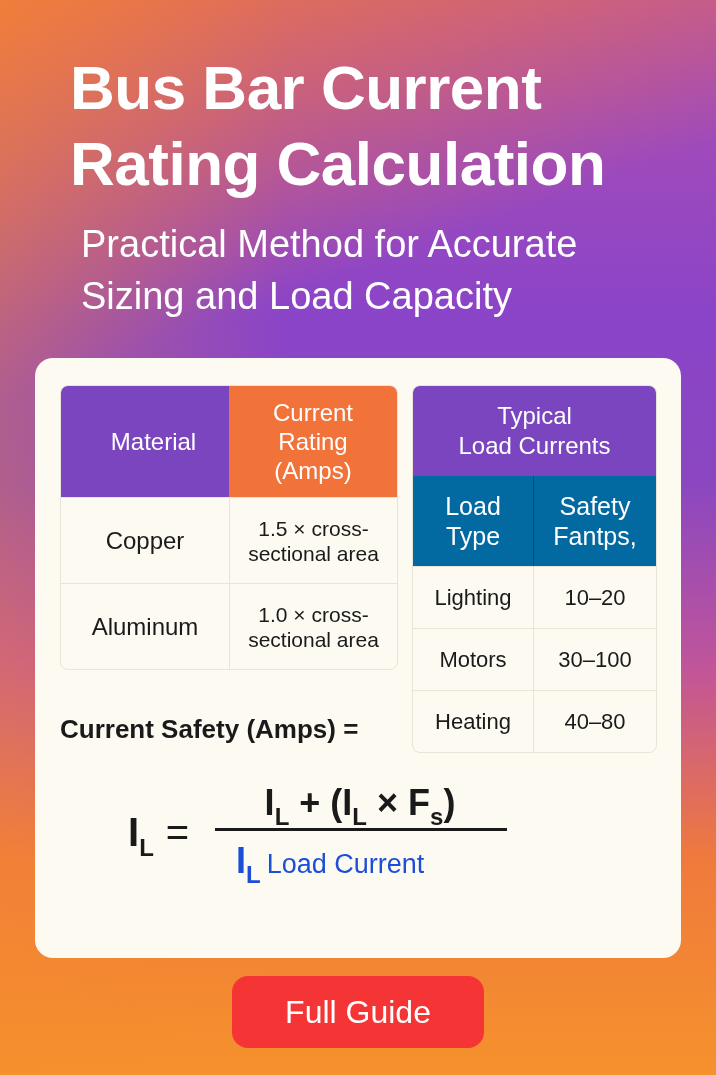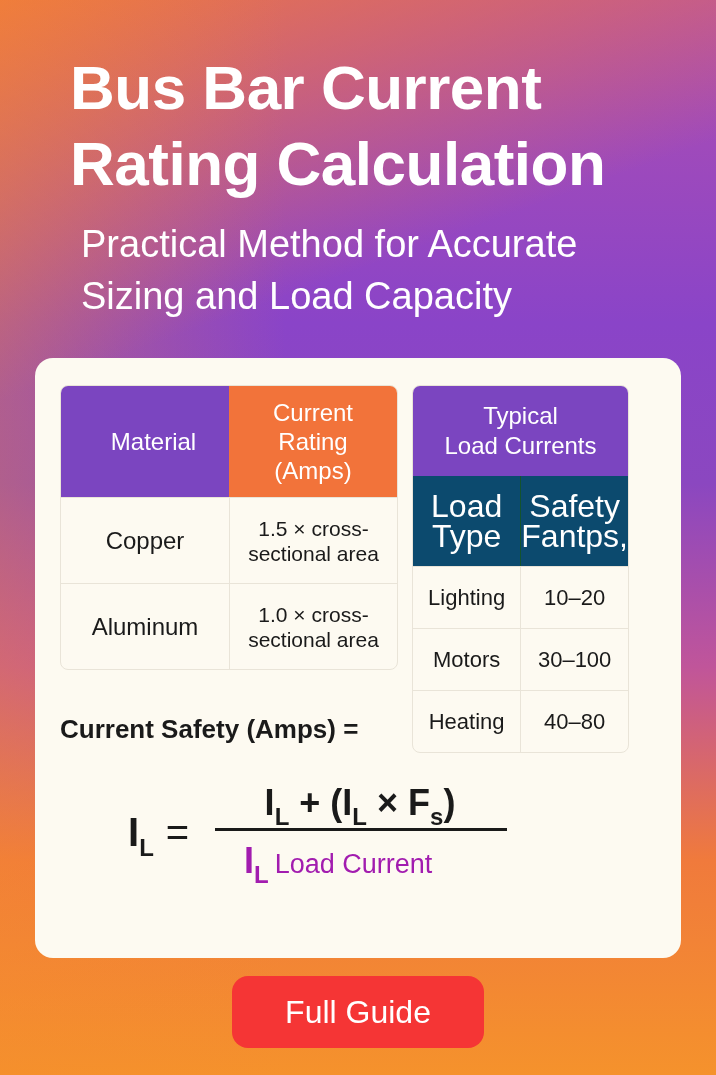--- a/index.html
+++ b/index.html
@@ -34,25 +34,25 @@
     position: absolute; left: 25px; top: 27px; width: 338px;
     border: 1px solid #e9e4d8; border-radius: 8px; overflow: hidden;
   }
   .t1 th, .t1 td, .t2 th, .t2 td { text-align: center; vertical-align: middle; }
   .t1 th { height: 111px; color: #fff; font-weight: 400; font-size: 24px; line-height: 29px; }
   .t1 .c-mat { width: 168px; background: #7b45c0; padding-left: 17px; }
   .t1 .c-rate { background: #f2733a; }
   .t1 td { height: 86px; font-size: 24px; color: #1a1a1a; border-top: 1px solid #e9e4d8; }
   .t1 td + td { border-left: 1px solid #e9e4d8; font-size: 21px; line-height: 25px; }
   .t2 {
-    position: absolute; left: 377px; top: 27px; width: 217px;
+    position: absolute; left: 377px; top: 27px; width: 245px;
     border: 1px solid #e9e4d8; border-radius: 8px; overflow: hidden;
   }
   .t2 .h-top { height: 90px; background: #7b45c0; color: #fff; font-size: 24px; line-height: 30px; font-weight: 400; }
-  .t2 .h-sub { height: 90px; background: #0c4a6e; color: #fff; font-size: 32px; line-height: 30px; font-weight: 400; margin-left: 12px; }
+  .t2 .h-sub { height: 90px; background: #0369a1; color: #fff; font-size: 25px; line-height: 30px; font-weight: 400; margin-left: 12px; }
   .t2 .h-sub + .h-sub { border-left: 1px solid #14532d; }
   .t2 td { height: 62px; font-size: 22px; color: #1a1a1a; border-top: 1px solid #e9e4d8; }
   .t2 td + td { border-left: 1px solid #e9e4d8; }
   .t2 .w1 { width: 120px; }
   .formula-label {
     position: absolute; left: 25px; top: 356px;
     font-size: 26px; font-weight: 700; color: #1a1a1a;
   }
   .lhs {
     position: absolute; left: 93px; top: 452px;
@@ -61,21 +61,21 @@
   .lhs sub, .num sub, .leg sub { font-size: 24px; vertical-align: -10px; }
   .eq { margin-left: 12px; font-weight: 400; }
   .num {
     position: absolute; left: 175px; top: 424px; width: 300px; text-align: center;
     font-size: 36px; font-weight: 700; color: #1a1a1a;
   }
   .frac-line {
     position: absolute; left: 180px; top: 470px; width: 292px; height: 3px; background: #1a1a1a;
   }
   .leg {
-    position: absolute; left: 209px; font-size: 27px; color: #a21caf;
+    position: absolute; left: 201px; font-size: 27px; color: #1d4ed8;
   }
   .leg b { font-size: 36px; font-weight: 700; margin-right: 6px; }
   .leg1 { top: 482px; }
   .leg2 { top: 532px; }
   .cta {
     position: absolute; left: 232px; top: 976px; width: 252px; height: 72px;
     background: #f53535; border-radius: 16px; color: #fff;
     font-size: 32px; display: flex; align-items: center; justify-content: center;
     cursor: pointer;
   }

